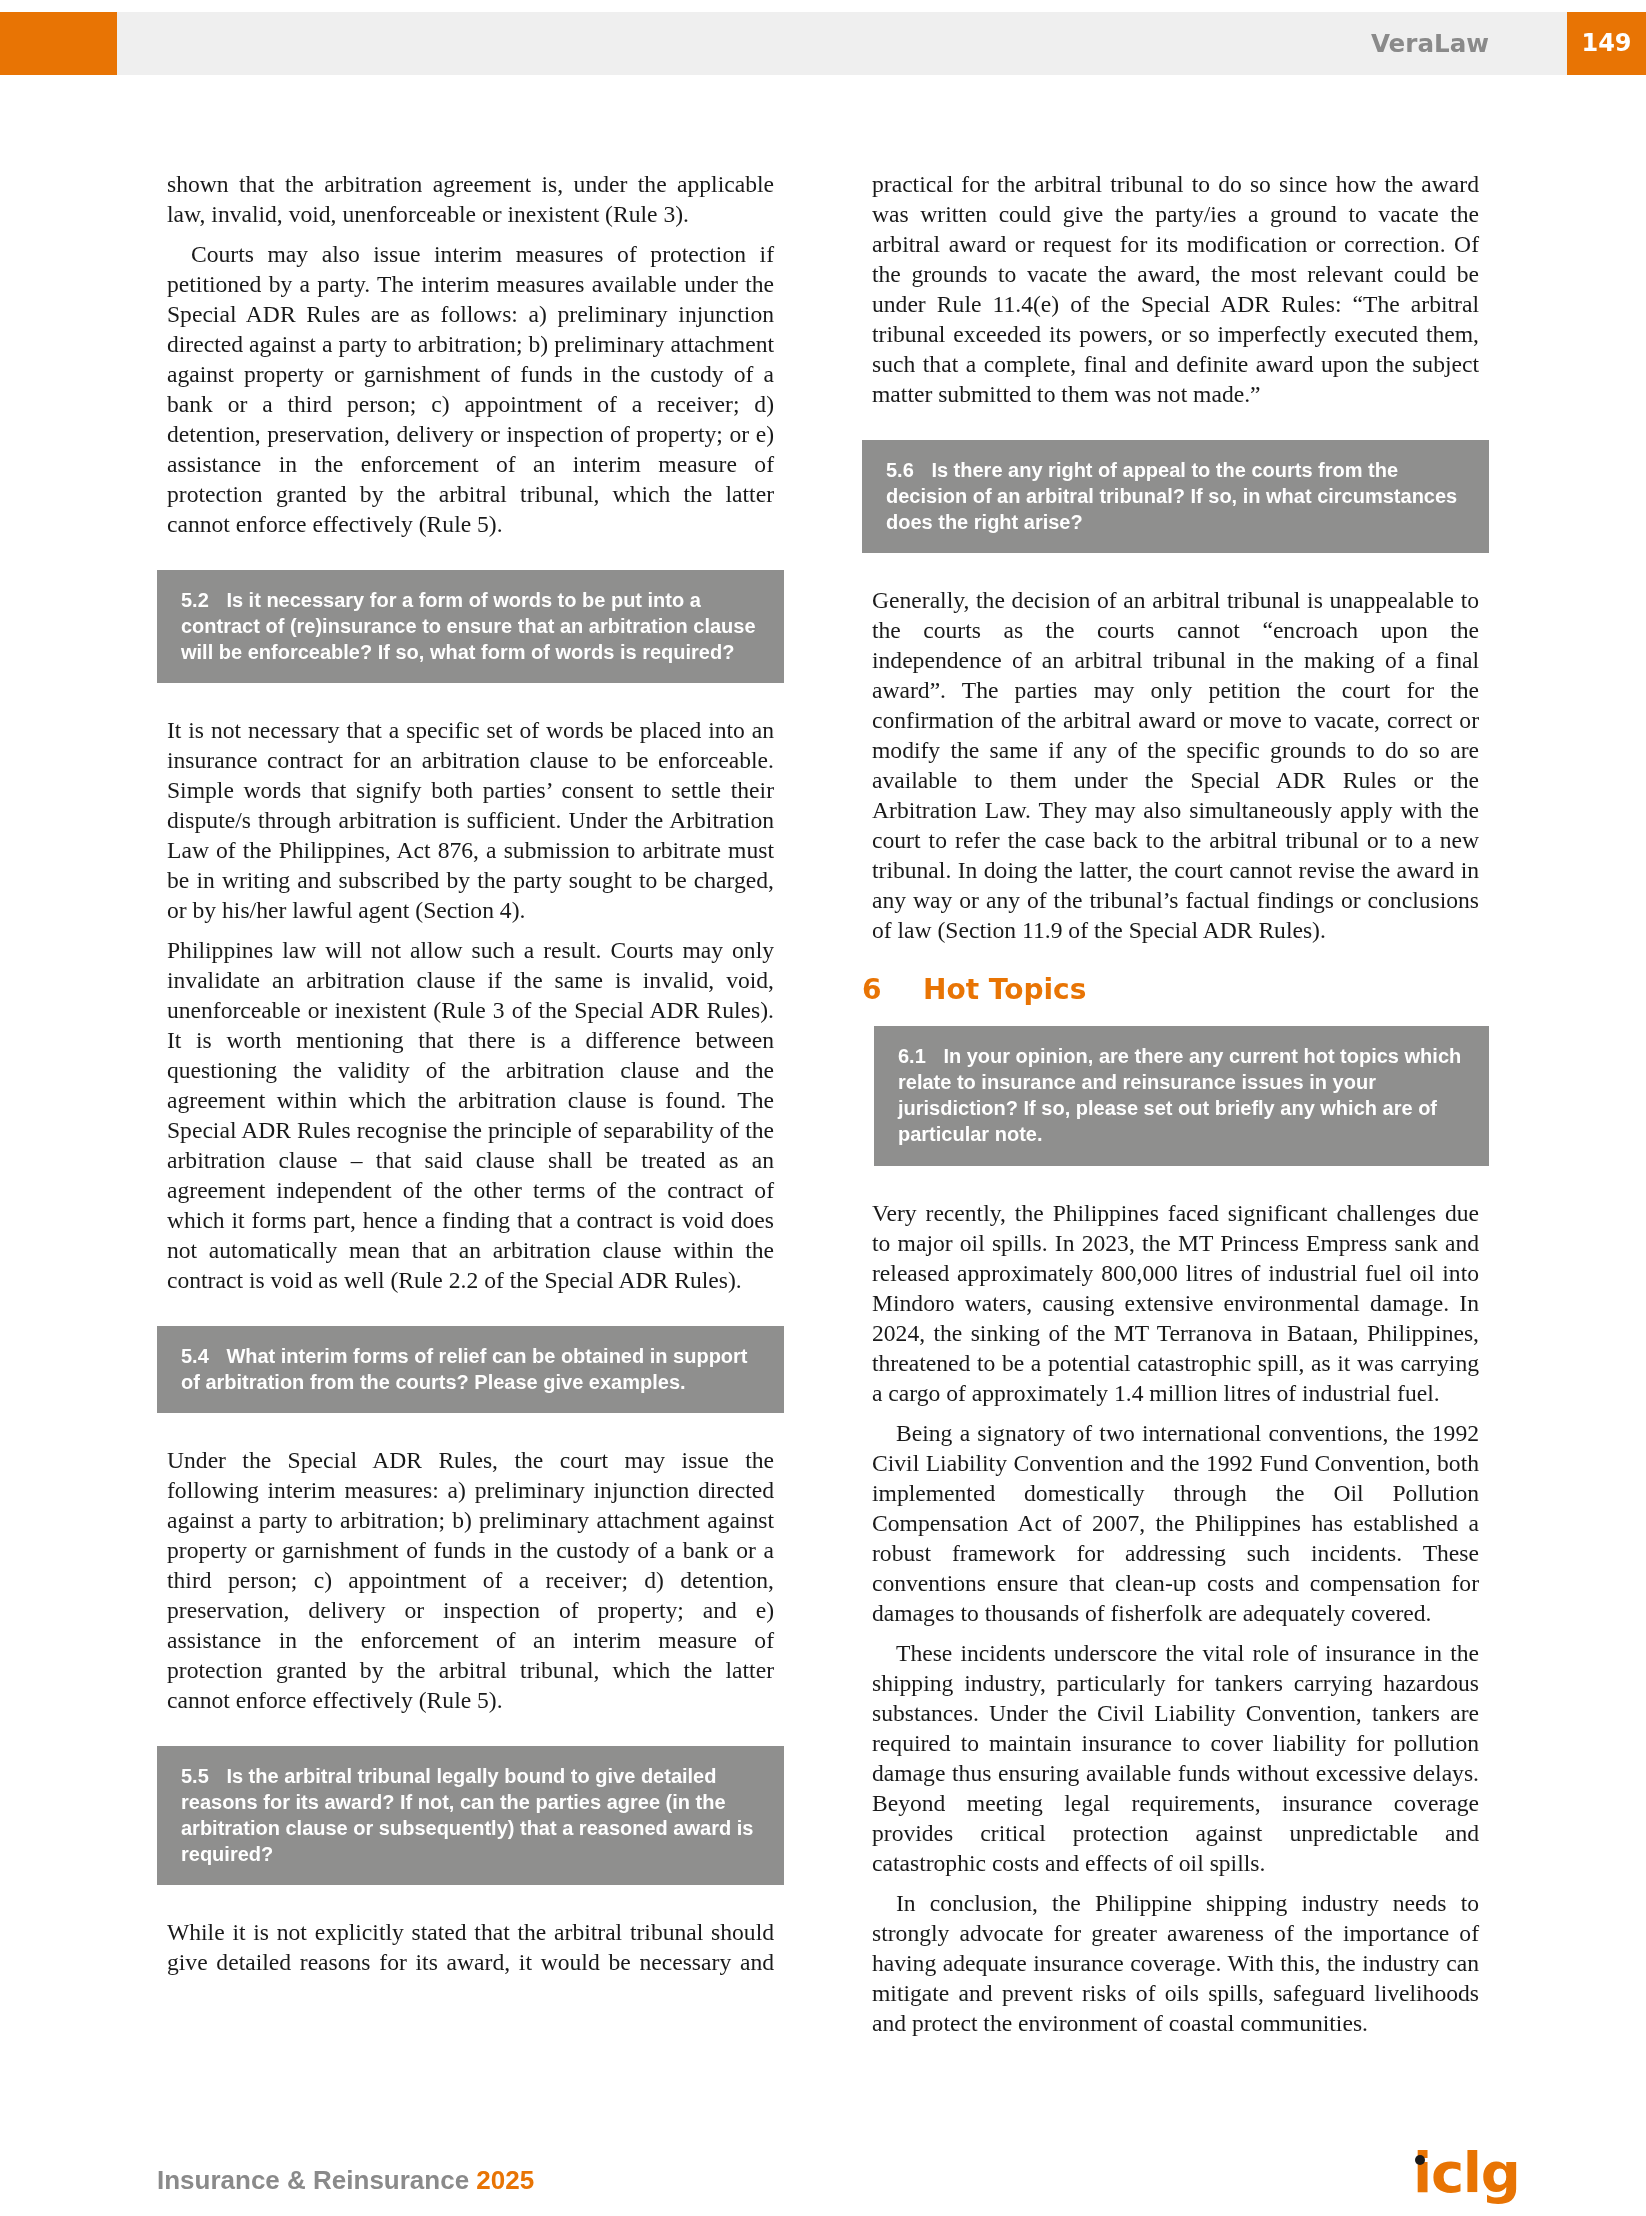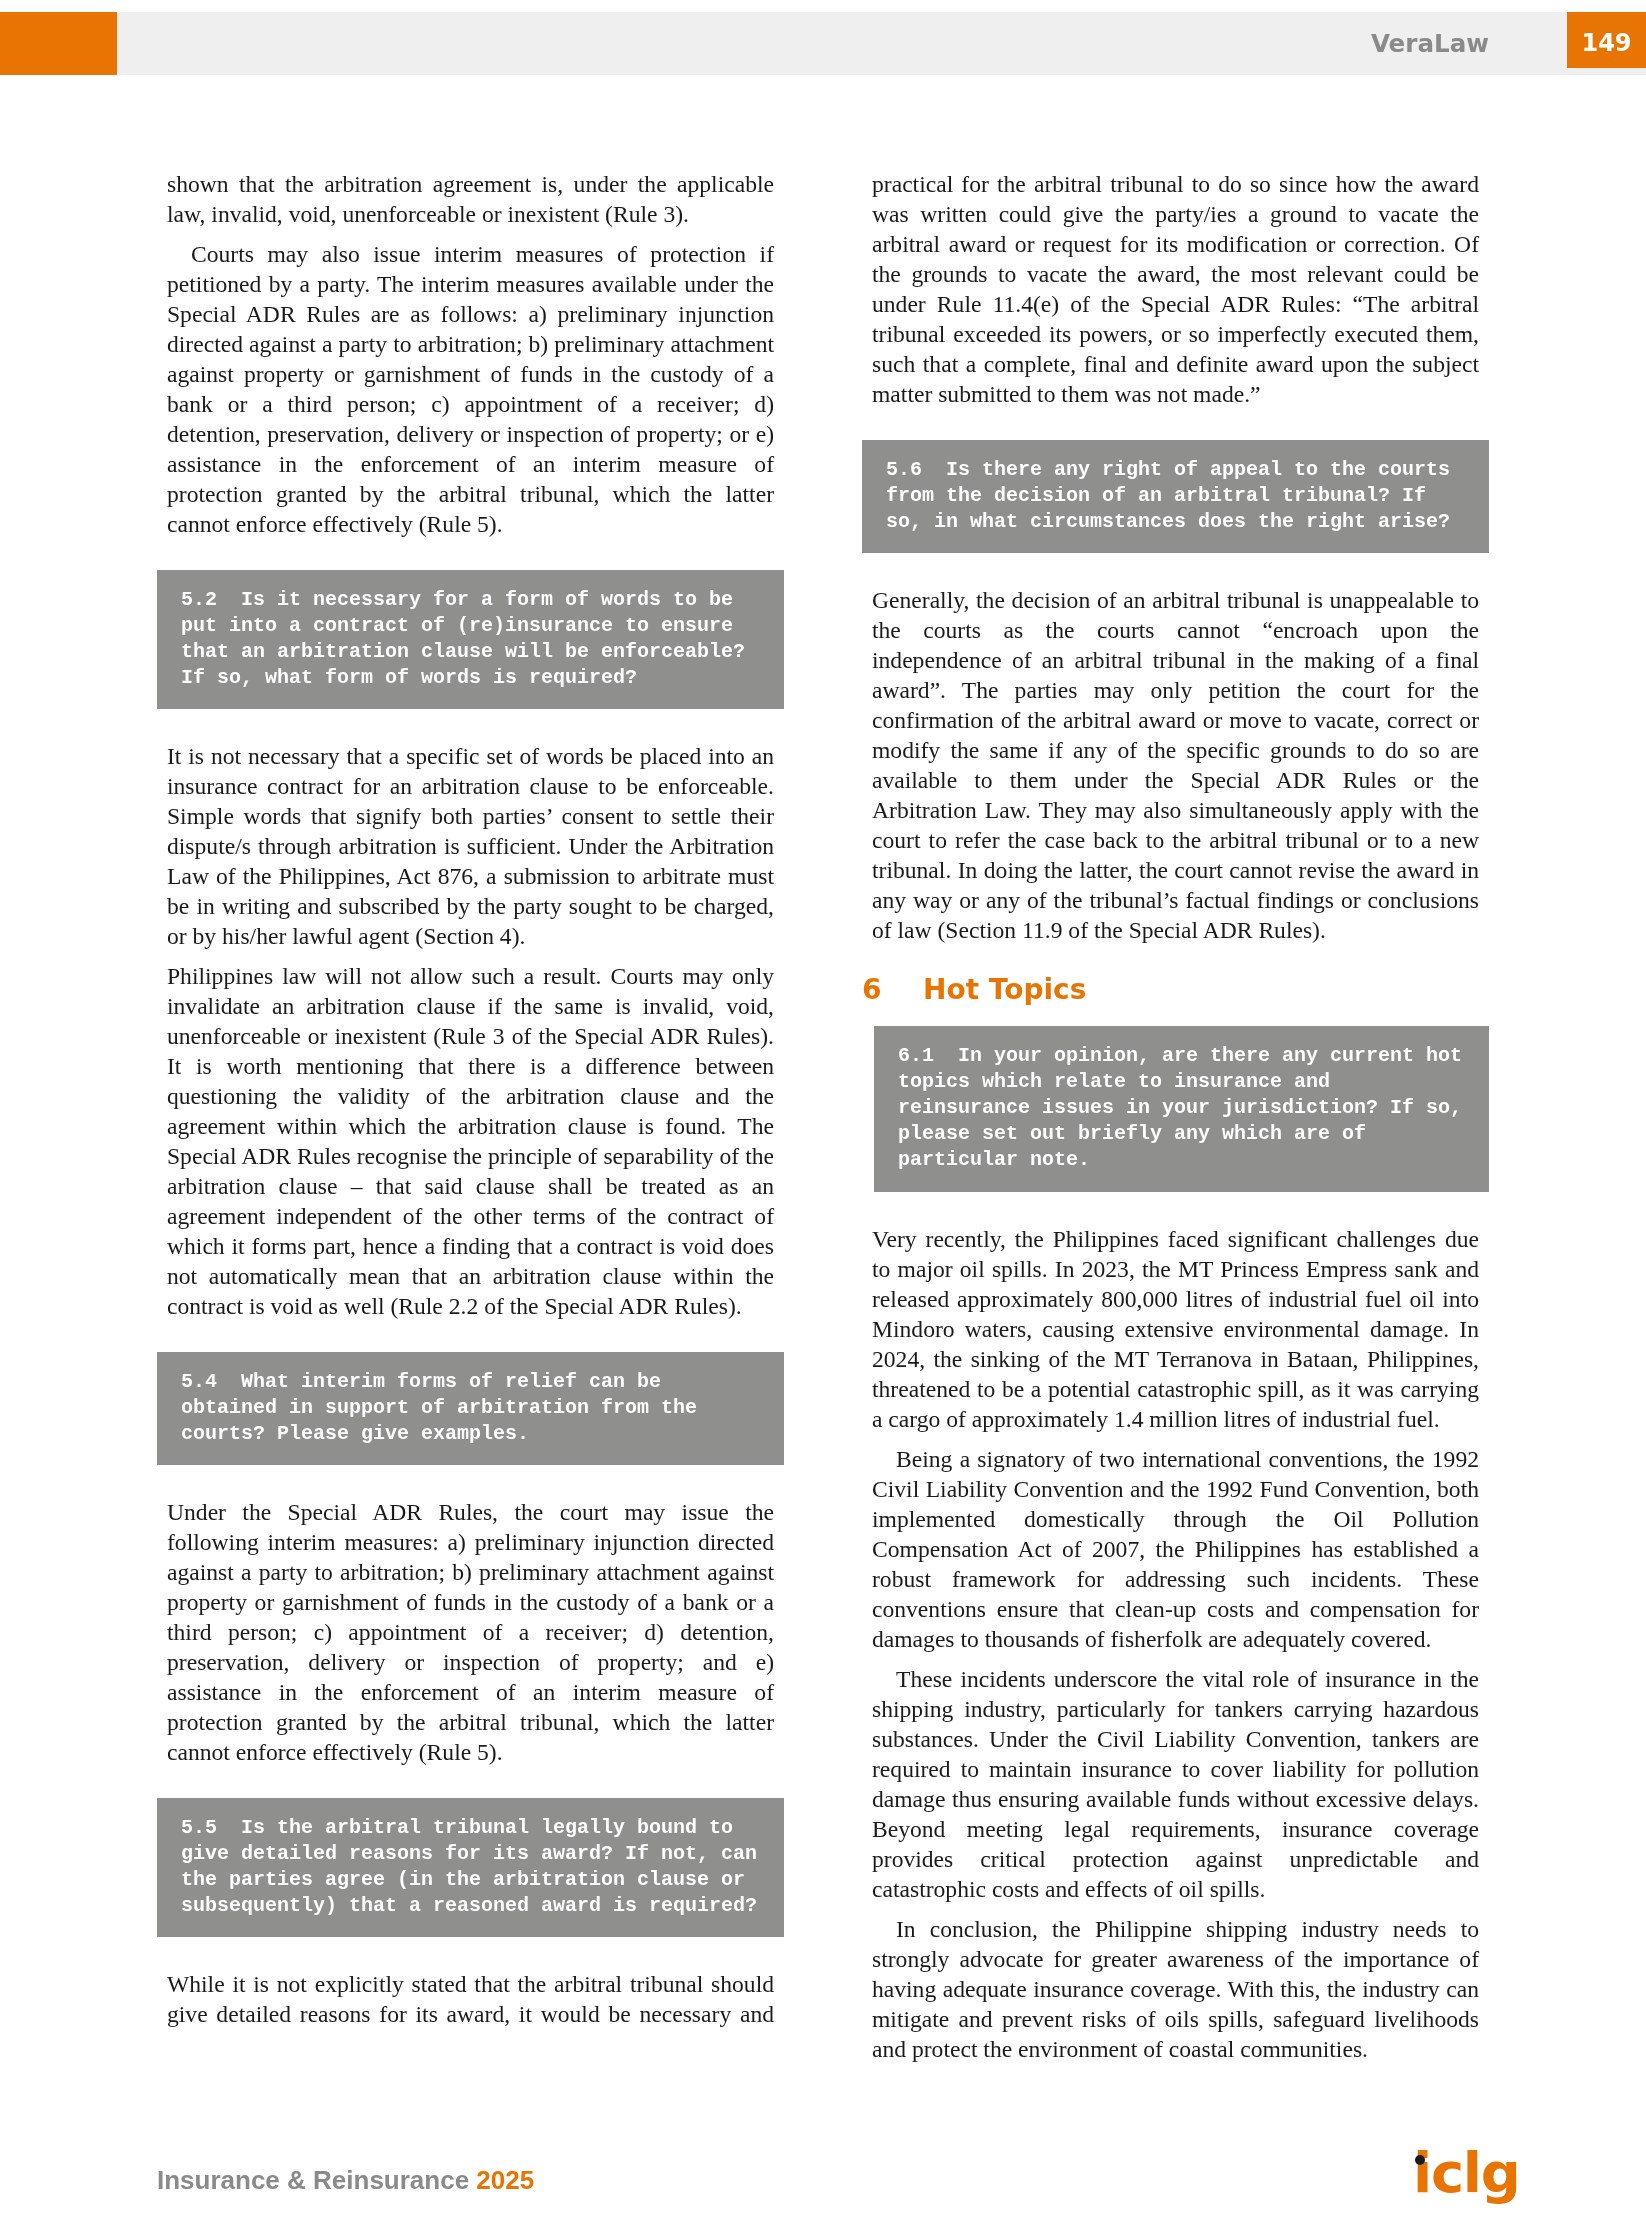--- a/index.html
+++ b/index.html
@@ -2,34 +2,34 @@
 <html style="font-size:10.6px"><head>
   <meta charset="utf-8">
   <style>
     html, body { margin: 0; padding: 0; background: #ffffff; }
     body { width: 1646px; height: 2216px; position: relative; overflow: hidden; }
 
     .header-bar { position: absolute; left: 0; top: 12px; width: 1646px; height: 63px; background: #efefef; }
     .header-left-tab { position: absolute; left: 0; top: 12px; width: 117px; height: 63px; background: #e87404; }
     .header-author { position: absolute; right: 157px; top: 12px; height: 63px; line-height: 63px;
       font-family: "DejaVu Sans", sans-serif; font-weight: bold; font-size: 24.6px; color: #8a8a8a; }
-    .header-page { position: absolute; left: 1567px; top: 12px; width: 79px; height: 56px; background: #e87404;
+    .header-page { position: absolute; left: 1567px; top: 12px; width: 79px; height: 63px; background: #e87404;
       color: #ffffff; font-family: "DejaVu Sans", sans-serif; font-weight: bold; font-size: 24px;
       line-height: 63px; text-align: center; }
 
     .col { position: absolute; top: 159px; width: 627px; }
     .col-left { left: 157px; }
     .col-right { left: 862px; }
 
     p.body { margin: 10px; font-family: "Liberation Serif", "DejaVu Serif", serif; font-size: 23.6px;
       line-height: 30px; color: #1a1a1a; text-align: justify; hyphens: auto; }
     p.indent { text-indent: 24px; }
 
     .qbox { background: #8f8f8e; color: #ffffff; padding: 17px 24px 18.6px 24px; margin: 30.5px 0 32px 0;
-      font-family: Liberation Mono, monospace; font-weight: bold; font-size: 20px; line-height: 26px; }
+      font-family: Liberation Sans, sans-serif; font-weight: bold; font-size: 20px; line-height: 26px; }
     .qbox .qnum { margin-right: 12px; }
 
     .section-heading { margin: 28px 0 0 0; font-family: "DejaVu Sans", sans-serif; font-weight: bold;
       font-size: 28px; color: #e87404; line-height: 33px; }
     .section-heading .snum { display: inline-block; width: 61px; }
     .section-heading + .qbox { margin-top: 20px; margin-left: 12px; }
 
     .footer-title { position: absolute; left: 157px; top: 2165px; font-family: Liberation Sans, sans-serif;
       font-weight: bold; font-size: 26px; color: #8a8a8a; }
     .footer-title .year { color: #e87404; }

